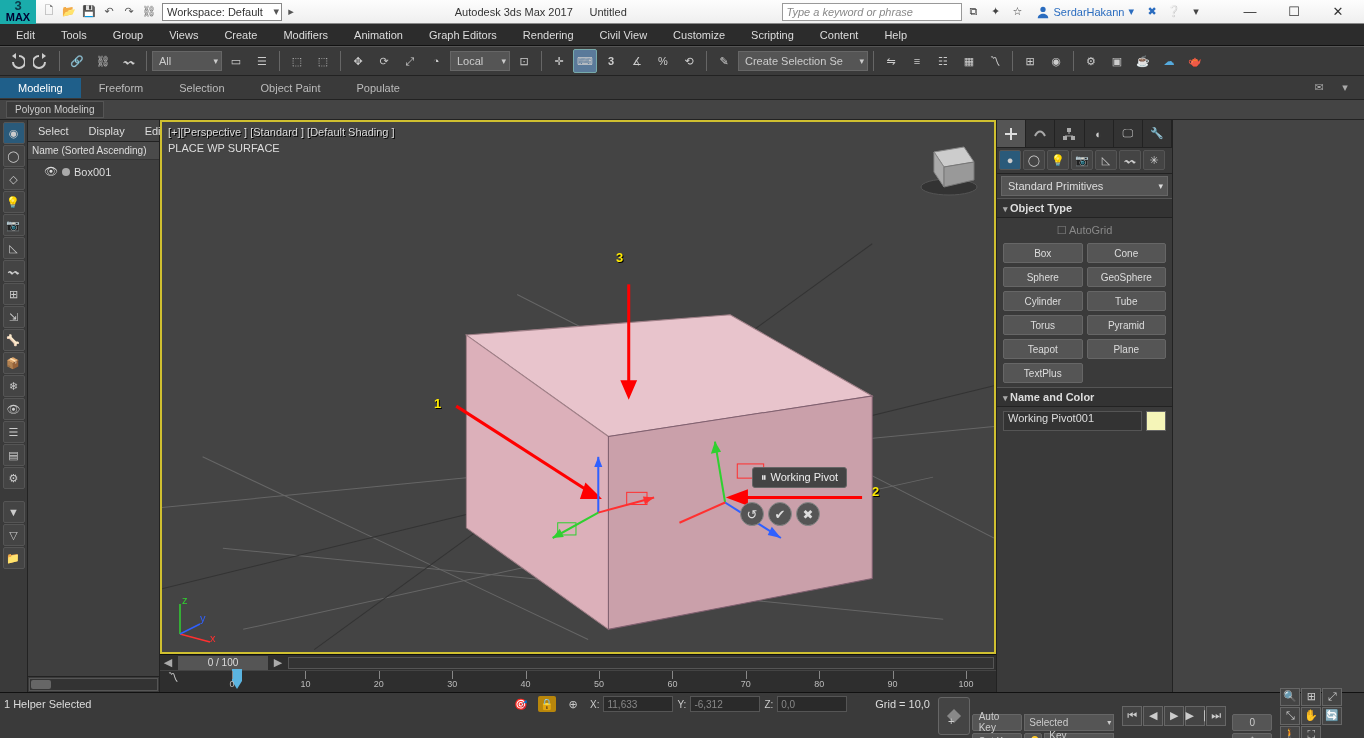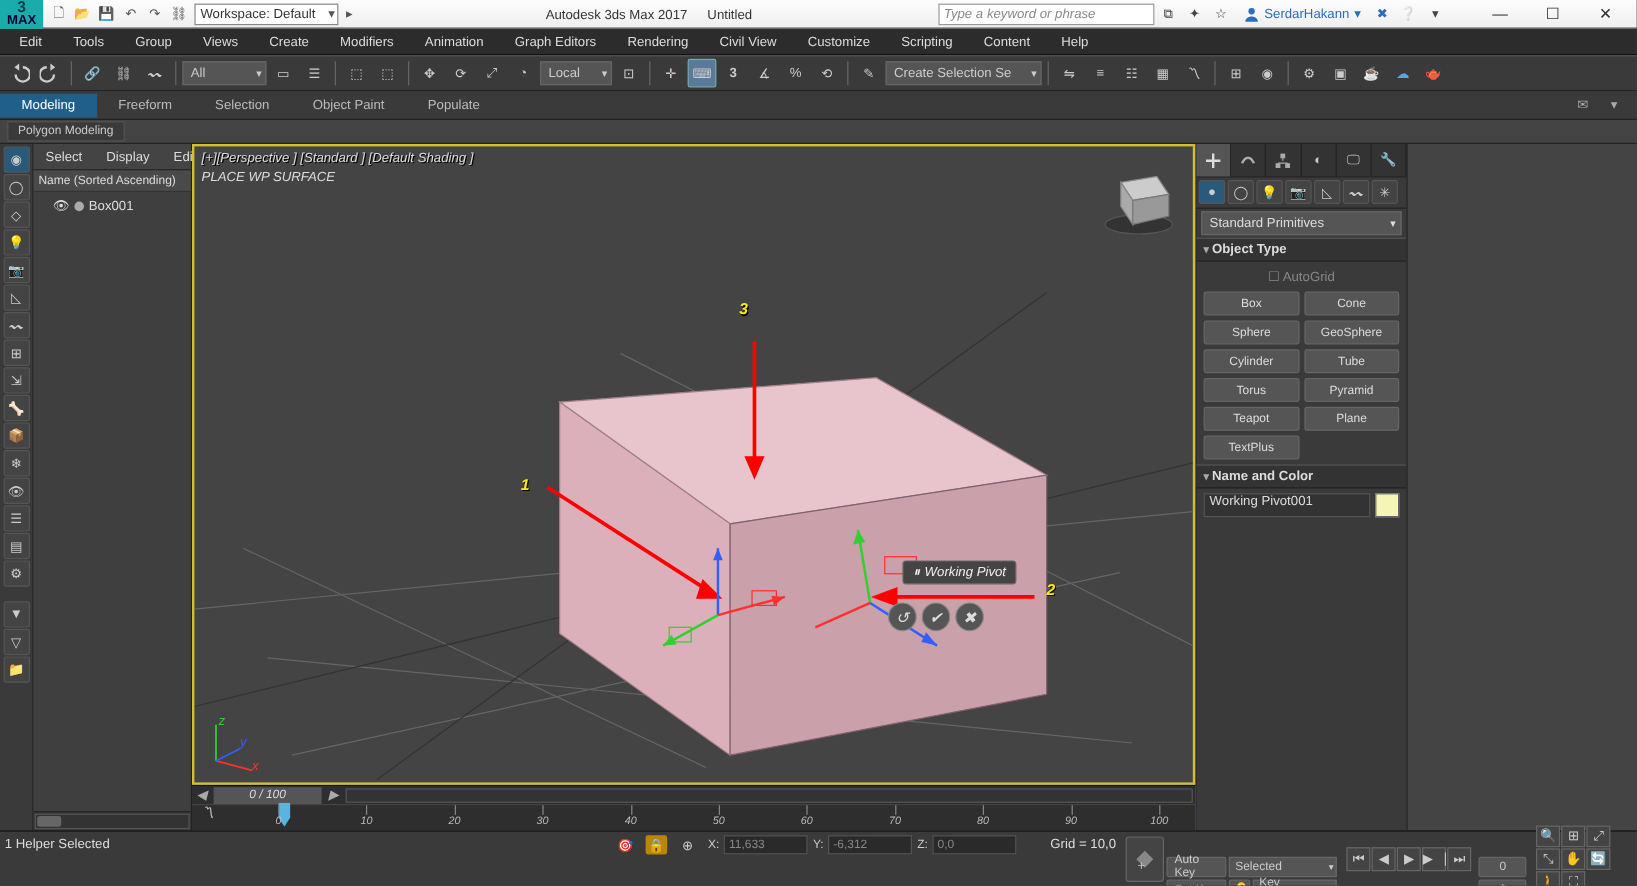--- a/index.html
+++ b/index.html
@@ -58,21 +58,21 @@
 .scenecol .hdr span.mi { padding:3px 10px; color:#ddd; }
 .scenecol .colhdr { height:18px; background:#4a4a4a; color:#ddd; font-size:10px; display:flex; align-items:center; padding-left:4px; border-bottom:1px solid #333;}
 .scenecol .tree { flex:1; background:#3f3f3f; padding:4px 2px; font-size:11px; }
 .scenecol .tree-item { display:flex; align-items:center; gap:4px; padding:1px 0 1px 14px; color:#ddd;}
 .scenecol .tree-item .dot { width:8px; height:8px; border-radius:50%; background:#aaa;}
 .scenecol .sb { height:16px; background:#3a3a3a; border-top:1px solid #222; display:flex;}
 .scenecol .sb .track { flex:1; background:#333; border:1px solid #555; margin:1px; position:relative;}
 .scenecol .sb .thumb { position:absolute; left:1px; top:1px; bottom:1px; width:20px; background:#666; border-radius:2px;}
 
 
-.vp-wrap { flex:1; background:#f0abfc; position:relative; display:flex; flex-direction:column;font-style:italic;}
+.vp-wrap { flex:1; background:#3b82f6; position:relative; display:flex; flex-direction:column;}
 .vp { flex:1; position:relative; border:2px solid #d0c030; background:#444; overflow:hidden;}
 .vp-label { position:absolute; top:4px; left:6px; color:#ddd; font-size:11px; text-shadow:1px 1px #000; z-index:5;}
 .vp-label2 { position:absolute; top:20px; left:6px; color:#ddd; font-size:11px; z-index:5;}
 
 
 .scene3d { position:absolute; inset:0; }
 
 .cube-tooltip { position:absolute; left:590px; top:345px; background:#444; border:1px solid #666; color:#eee; padding:3px 8px; border-radius:3px; font-size:11px; z-index:8;}
 .pivot-btns { position:absolute; left:578px; top:380px; display:flex; gap:4px; z-index:8;}
 .pivot-btns .pb { width:24px; height:24px; border-radius:50%; background:#555; border:1px solid #888; display:flex; align-items:center; justify-content:center; color:#ddd; font-size:13px;}

